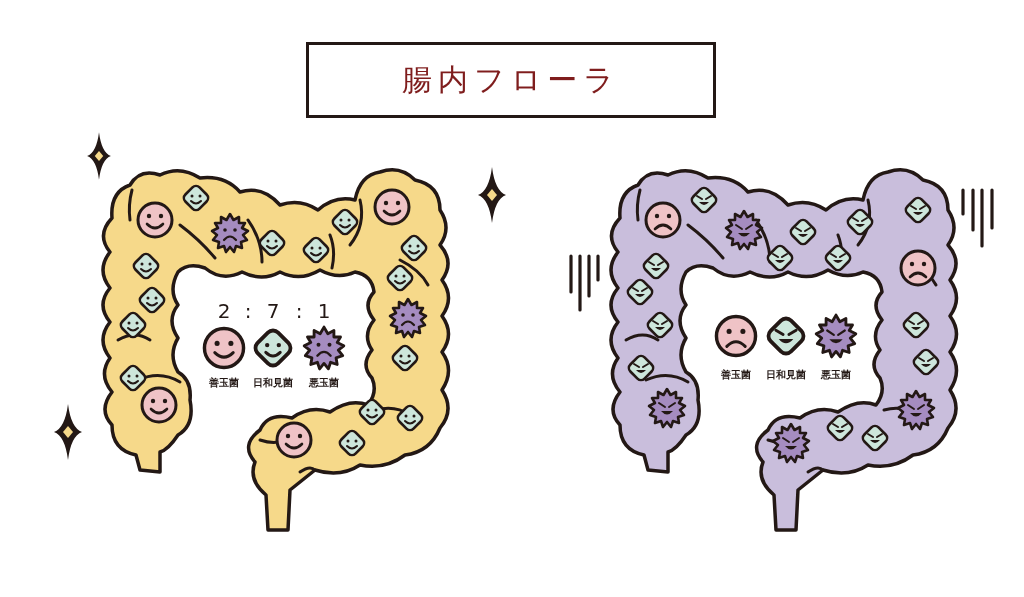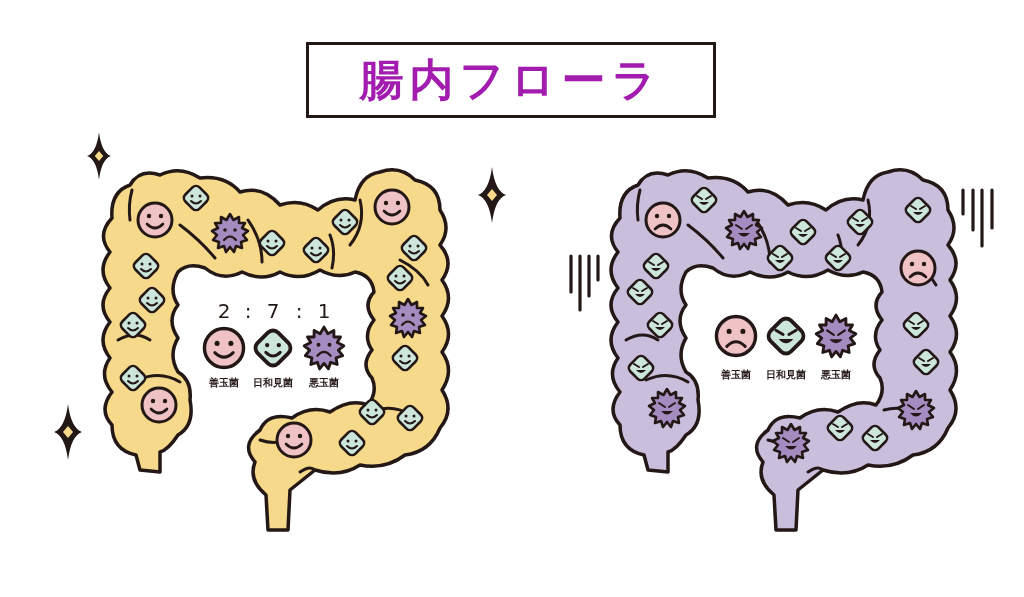--- a/index.html
+++ b/index.html
@@ -1,22 +1,22 @@
 <!DOCTYPE html>
 <html><head>
 <meta charset="utf-8">
 <style>
   html, body { margin: 0; padding: 0; background: #ffffff; }
   body { width: 1024px; height: 597px; position: relative; overflow: hidden;
          font-family: "DejaVu Sans", sans-serif; }
   .title-box { position: absolute; left: 306px; top: 42px; width: 410px; height: 76px;
                border: 3px solid #231815; box-sizing: border-box; background: #fff;
                display: flex; align-items: center; justify-content: center; }
-  .title-text { font-family: "DejaVu Sans", sans-serif; font-size: 44px; font-weight: bold;
-                color: #a21caf; letter-spacing: 6px; }
+  .title-text { font-family: "DejaVu Sans", sans-serif; font-size: 30px; font-weight: normal;
+                color: #7f1d1d; letter-spacing: 6px; }
   svg.scene { position: absolute; left: 0; top: 0; }
   .ratio-text { font-family: "DejaVu Sans", sans-serif; font-size: 20px; fill: #231815; }
   .label-text { font-family: "DejaVu Sans", sans-serif; font-size: 10px; fill: #231815; font-weight: bold; }
 </style>
 </head>
 <body>
 
 <div class="title-box">
   <span class="title-text">腸内フローラ</span>
 </div>

